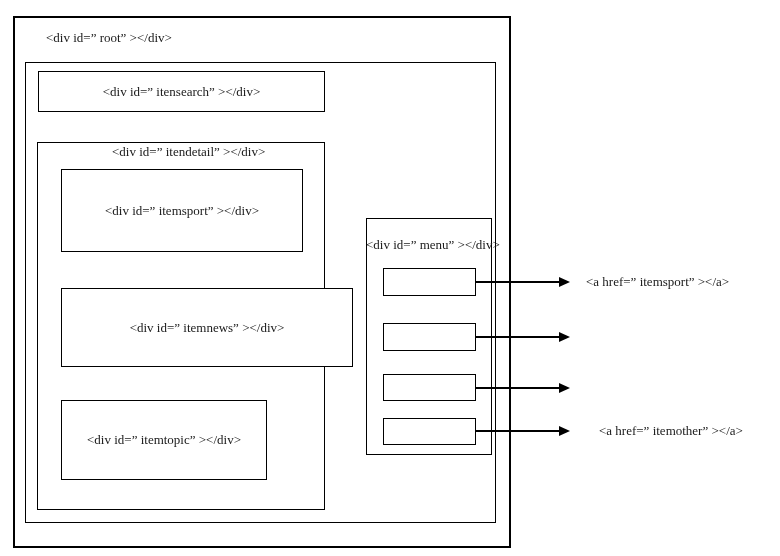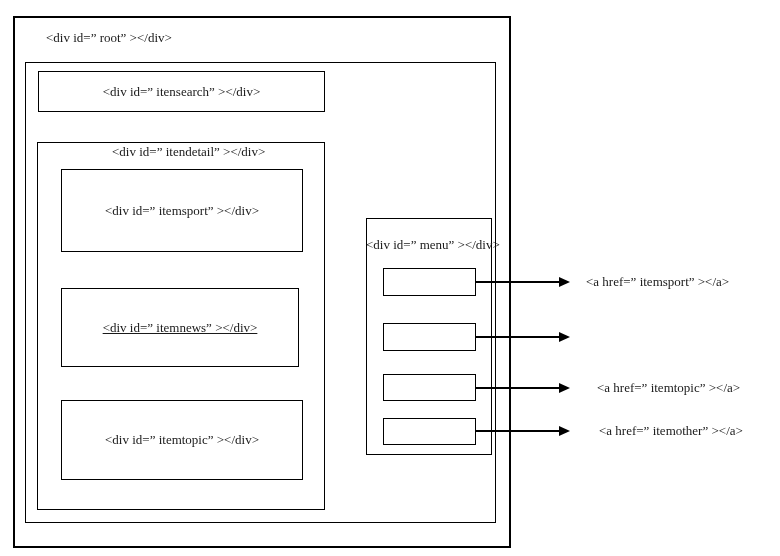--- a/index.html
+++ b/index.html
@@ -33,25 +33,25 @@
     <span class="lbl">&lt;div id=” itensearch” &gt;&lt;/div&gt;</span>
   </div>
 
   <div class="box" style="left:37px; top:142px; width:288px; height:368px;"></div>
   <div class="lbl abs" style="left:83px; top:144px;margin-left:29px;">&lt;div id=” itendetail” &gt;&lt;/div&gt;</div>
 
   <div class="box center-box" style="left:61px; top:169px; width:242px; height:83px;">
     <span class="lbl">&lt;div id=” itemsport” &gt;&lt;/div&gt;</span>
   </div>
 
-  <div class="box center-box" style="left:61px; top:288px; width:238px; height:79px;text-decoration:underline;">
+  <div class="box center-box" style="left:61px; top:288px; width:292px; height:79px;">
     <span class="lbl">&lt;div id=” itemnews” &gt;&lt;/div&gt;</span>
   </div>
 
-  <div class="box center-box" style="left:61px; top:400px; width:242px; height:80px;">
+  <div class="box center-box" style="left:61px; top:400px; width:206px; height:80px;">
     <span class="lbl">&lt;div id=” itemtopic” &gt;&lt;/div&gt;</span>
   </div>
 
   <div class="box" style="left:366px; top:218px; width:126px; height:237px;"></div>
   <div class="menu-lbl" style="left:366px; top:237px; width:126px;">&lt;div id=” menu” &gt;&lt;/div&gt;</div>
 
   <div class="box" style="left:383px; top:268px; width:93px; height:28px;"></div>
   <div class="box" style="left:383px; top:323px; width:93px; height:28px;"></div>
   <div class="box" style="left:383px; top:374px; width:93px; height:27px;"></div>
   <div class="box" style="left:383px; top:418px; width:93px; height:27px;"></div>
@@ -62,16 +62,15 @@
   <div class="arrow-line" style="left:476px; top:336px; width:85px;"></div>
   <div class="arrow-head" style="left:559px; top:332px;"></div>
 
   <div class="arrow-line" style="left:476px; top:387px; width:85px;"></div>
   <div class="arrow-head" style="left:559px; top:383px;"></div>
 
   <div class="arrow-line" style="left:476px; top:430px; width:85px;"></div>
   <div class="arrow-head" style="left:559px; top:426px;"></div>
 
   <div class="link-lbl" style="left:586px; top:273px;text-align:center;">&lt;a href=” itemsport” &gt;&lt;/a&gt;</div>
-  <div class="link-lbl" style="left:597px; top:379px;">&lt;a href=” itemtopic” &gt;&lt;/a&gt;</div>
   <div class="link-lbl" style="left:599px; top:422px;">&lt;a href=” itemother” &gt;&lt;/a&gt;</div>
 
 </div>
 
 </body></html>

